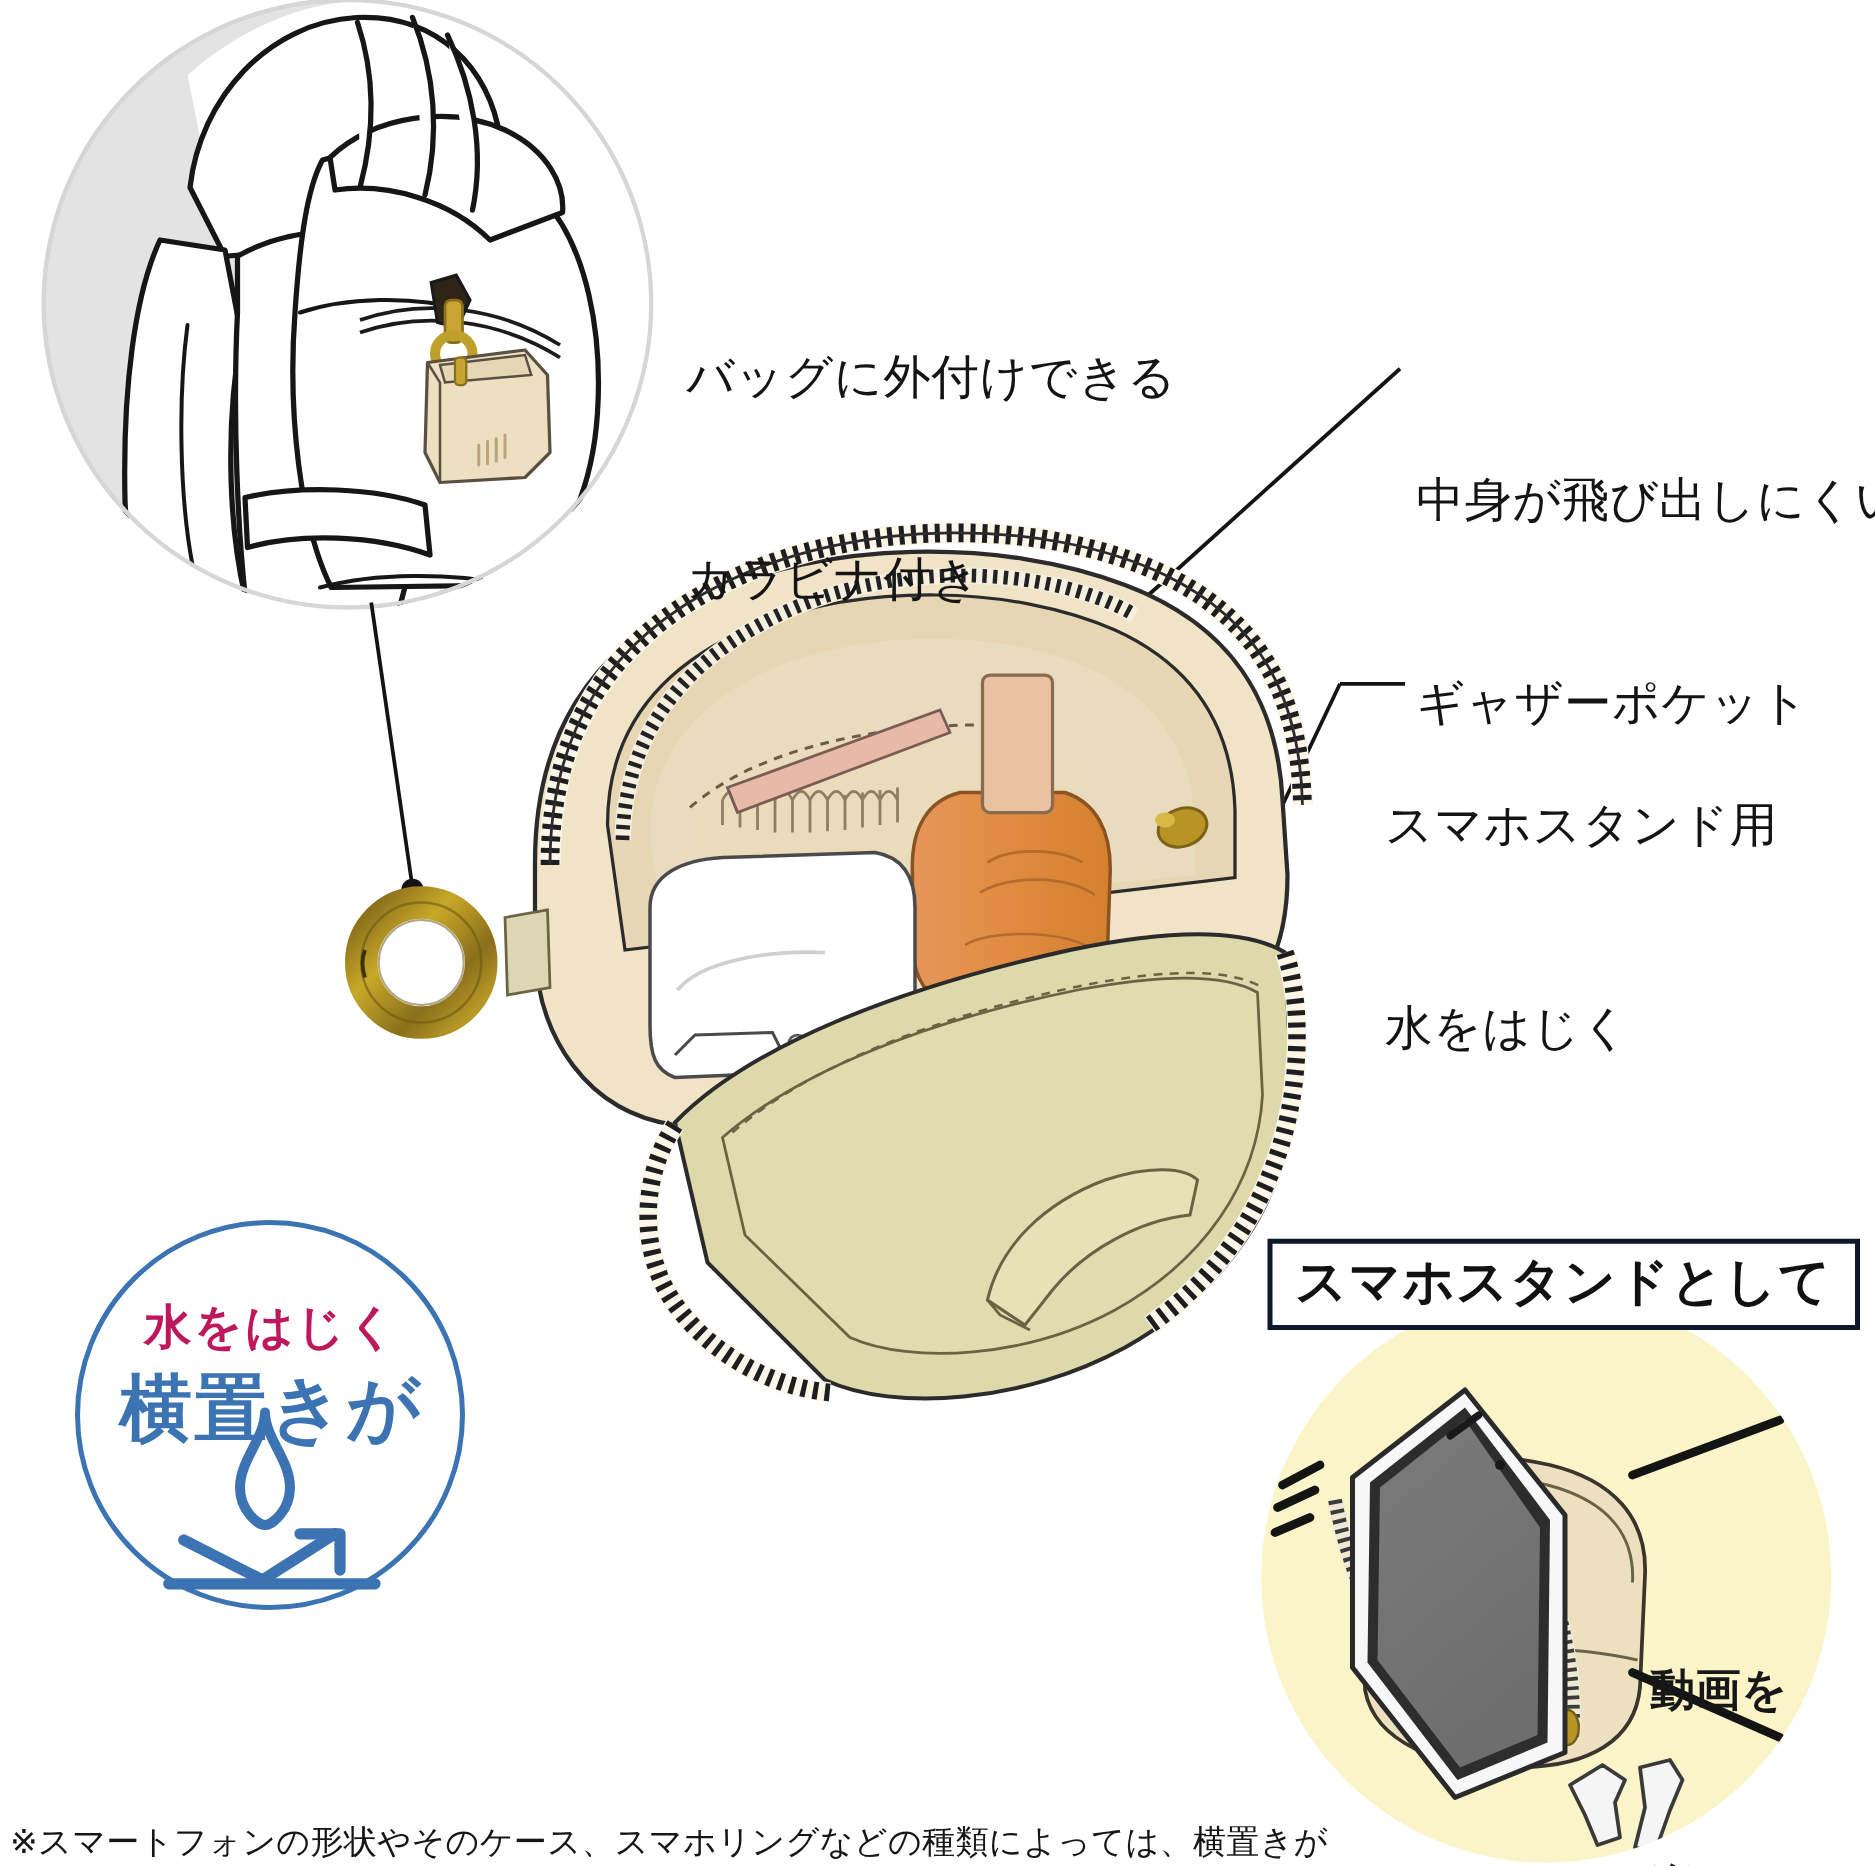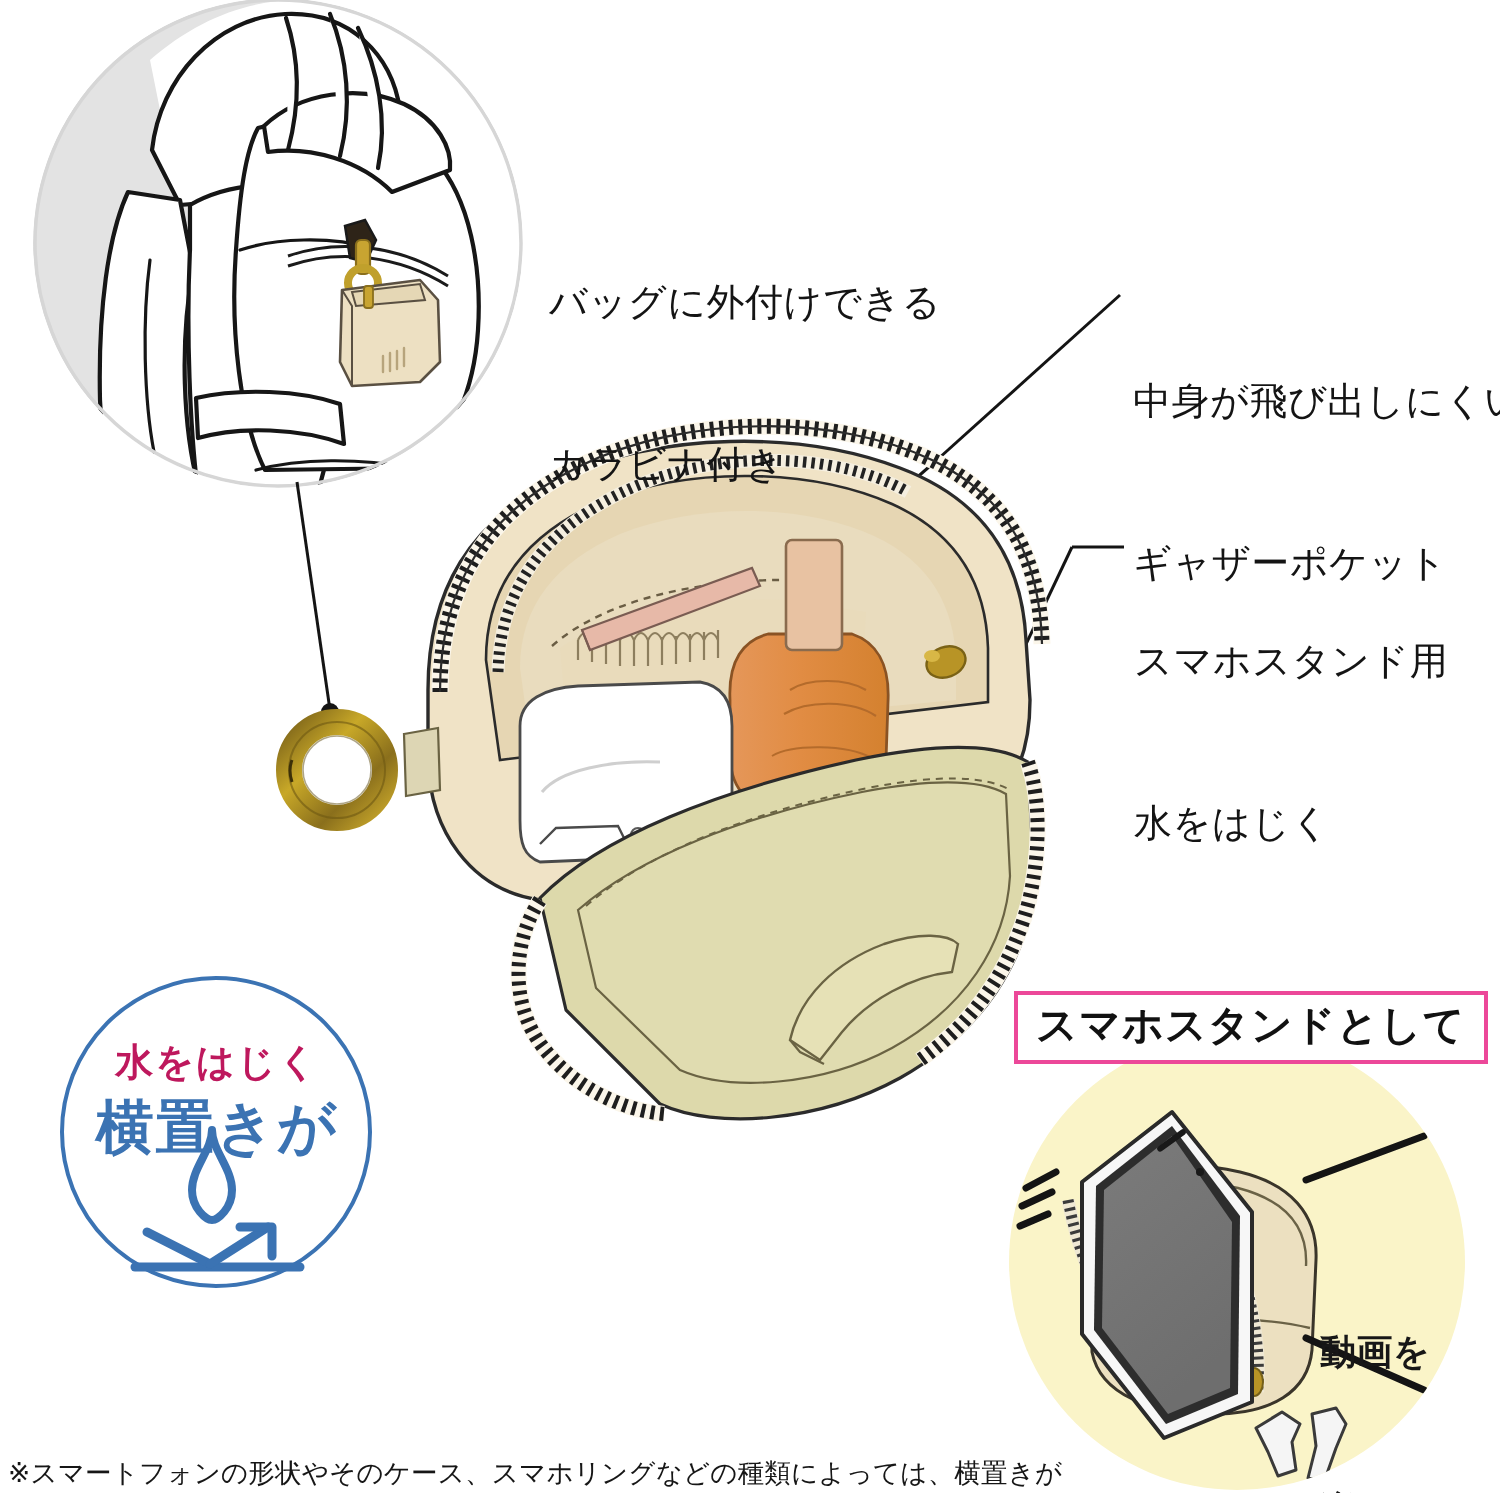--- a/index.html
+++ b/index.html
@@ -12,21 +12,21 @@
   .svg-layer{position:absolute;left:0;top:0;width:1500px;height:1493px;}
   .txt{position:absolute;white-space:pre;}
 
   
   .callout{
     font-size:38px;line-height:1.42;letter-spacing:.5px;color:#141414;
     font-weight:400;
   }
   
   .boxed{
-    position:absolute;border:4px solid #ec4899;background:#fff;
+    position:absolute;border:4px solid #0f172a;background:#fff;
     padding:8px 18px 12px 18px;
     font-size:41px;line-height:1.1;letter-spacing:1px;font-weight:600;color:#111;
   }
   
   .sublabel{
     font-size:36px;line-height:1.45;font-weight:600;letter-spacing:.5px;color:#171717;
   }
   
   .footnote{
     font-size:26.5px;line-height:1.62;letter-spacing:.2px;color:#161616;font-weight:400;
@@ -304,21 +304,21 @@
   <div class="txt callout" style="left:549px;top:168px;">
     <div>バッグに外付けできる</div>
     <div>カラビナ付き</div>
   </div>
 
   <div class="txt callout" style="left:1133px;top:267px;">
     <div>中身が飛び出しにくい</div>
     <div>ギャザーポケット</div>
   </div>
 
-  <div class="txt callout" style="left:1134px;top:527px;">
+  <div class="txt callout" style="left:1108px;top:527px;">
     <div>スマホスタンド用</div>
     <div>水をはじく</div>
   </div>
 
   <div class="wr-sm" style="left:92px;top:1043px;width:250px;text-align:center;">水をはじく</div>
   <div class="wr-lg" style="left:76px;top:1098px;width:282px;text-align:center;">横置きが</div>
 
   <div class="boxed" style="left:1014px;top:991px;">スマホスタンドとして</div>
 
   <div class="txt sublabel" style="left:1320px;top:1222px;">

